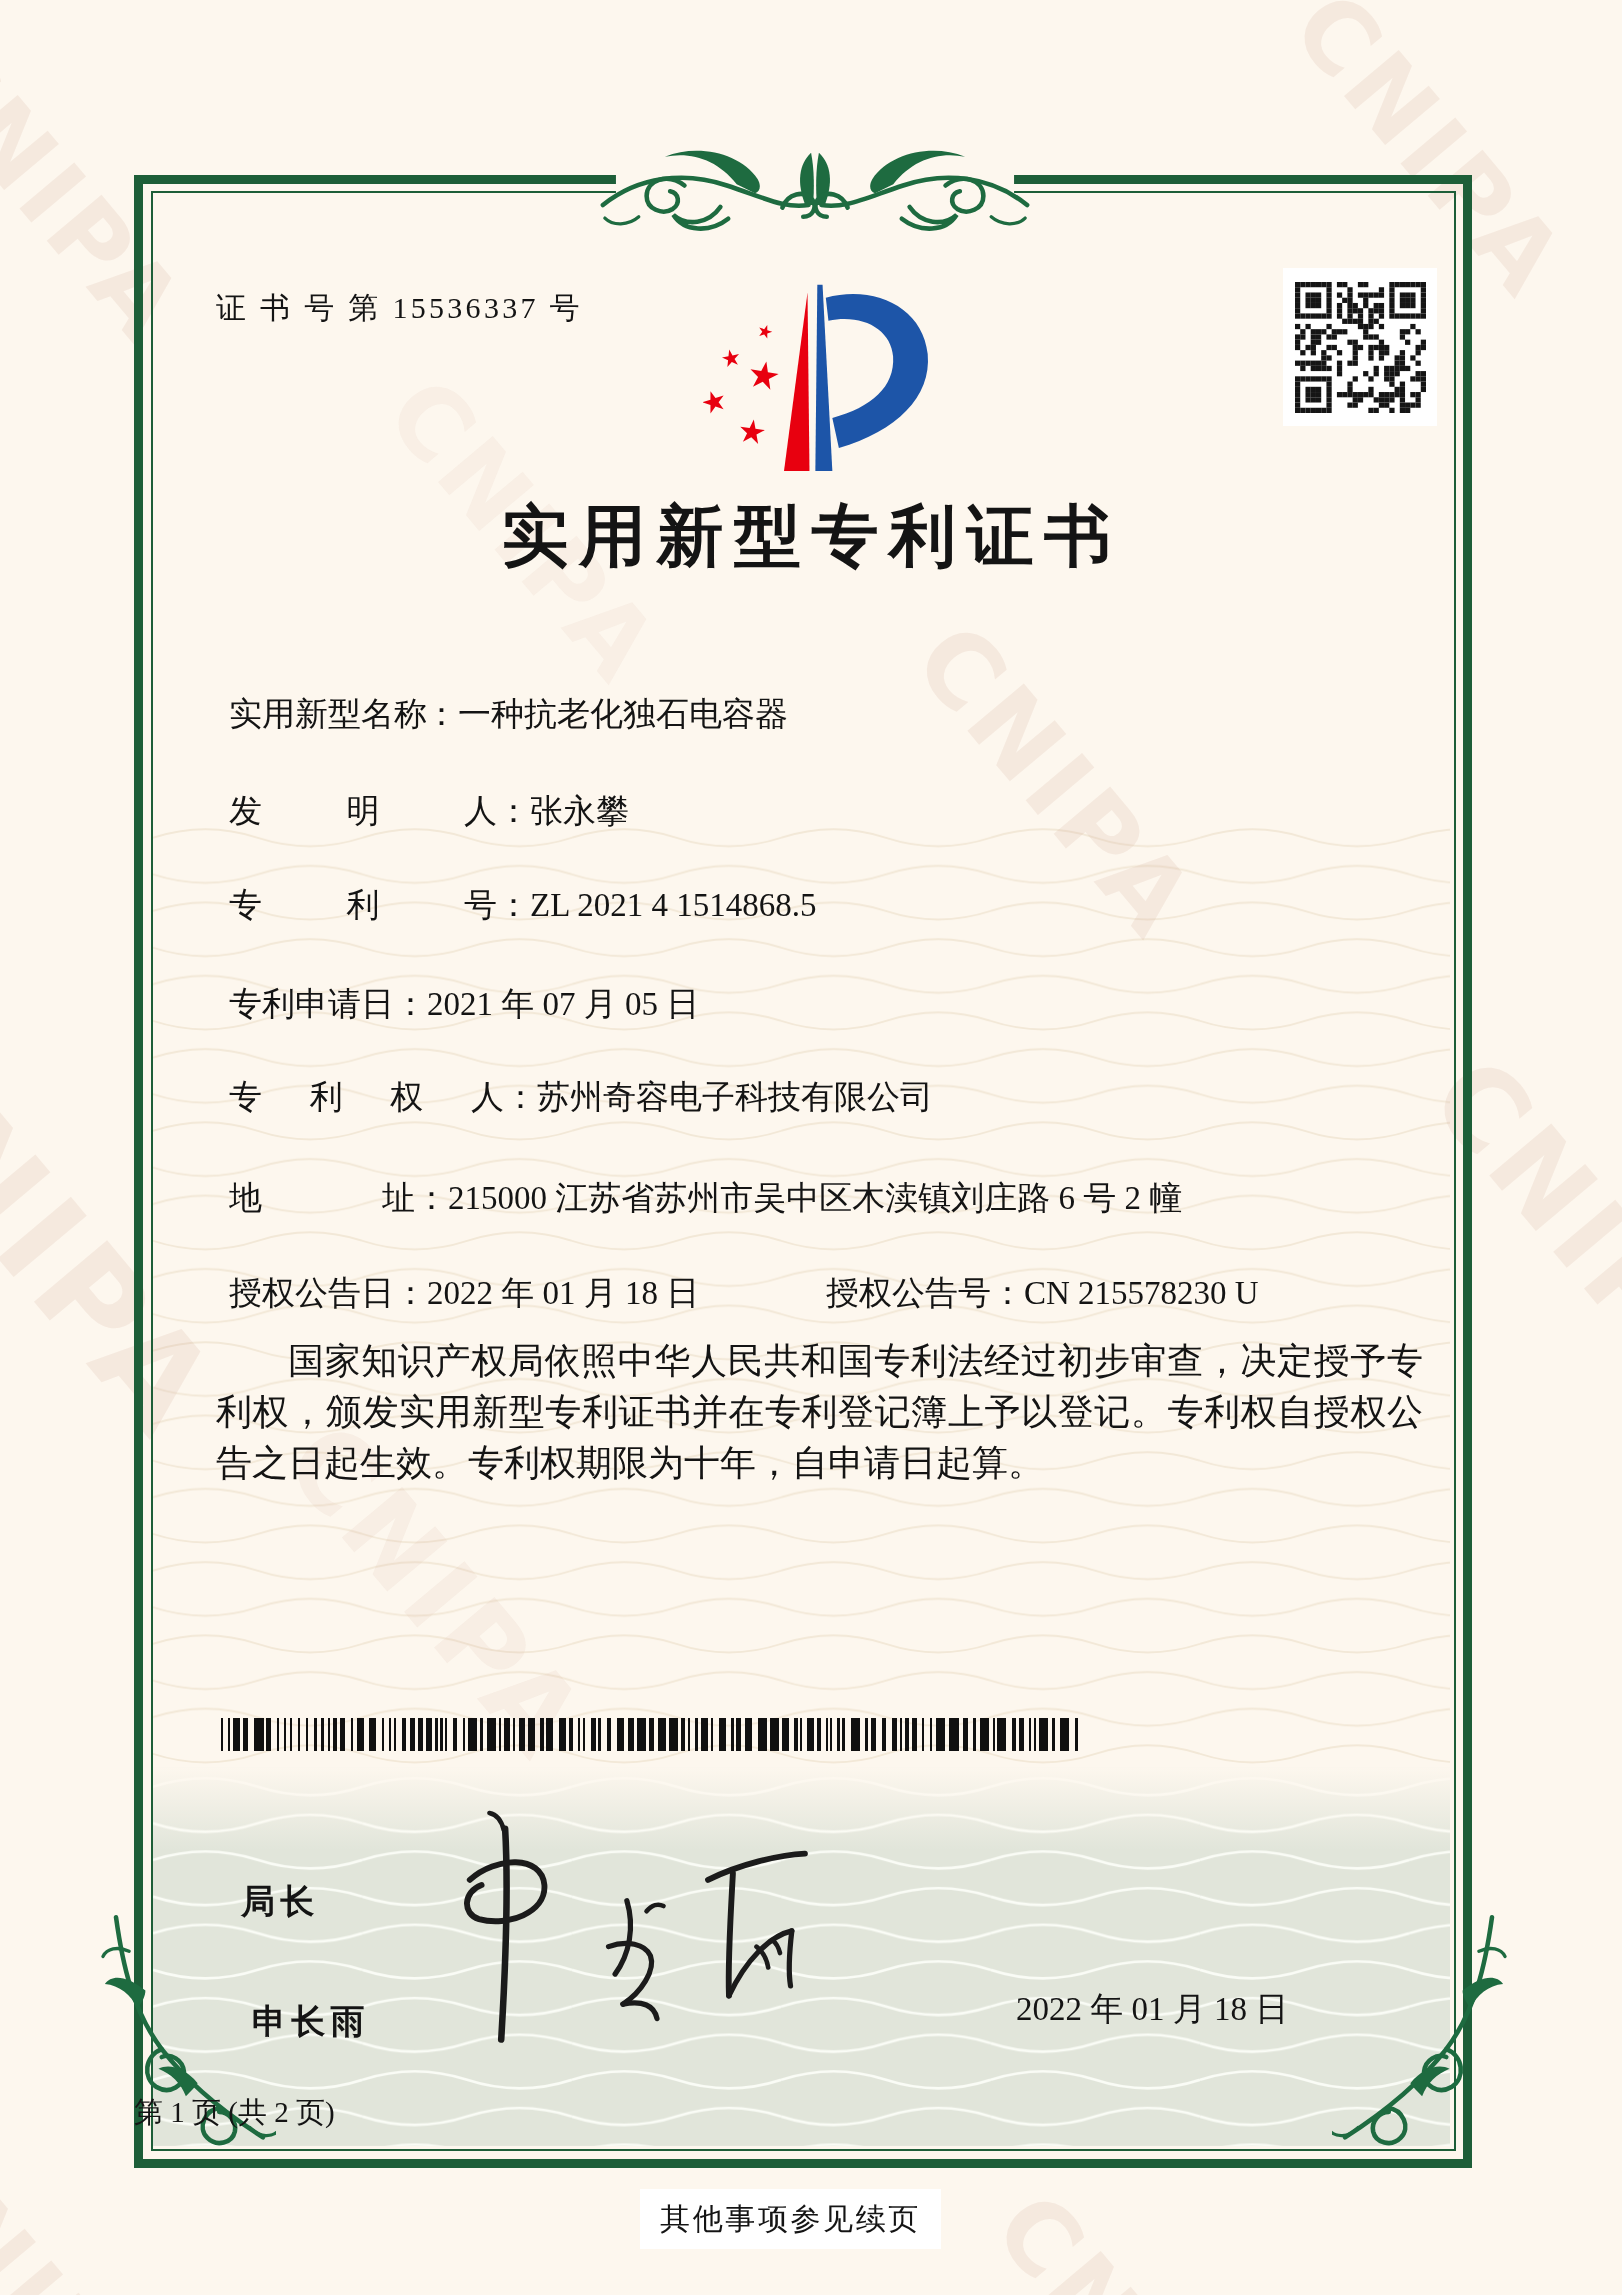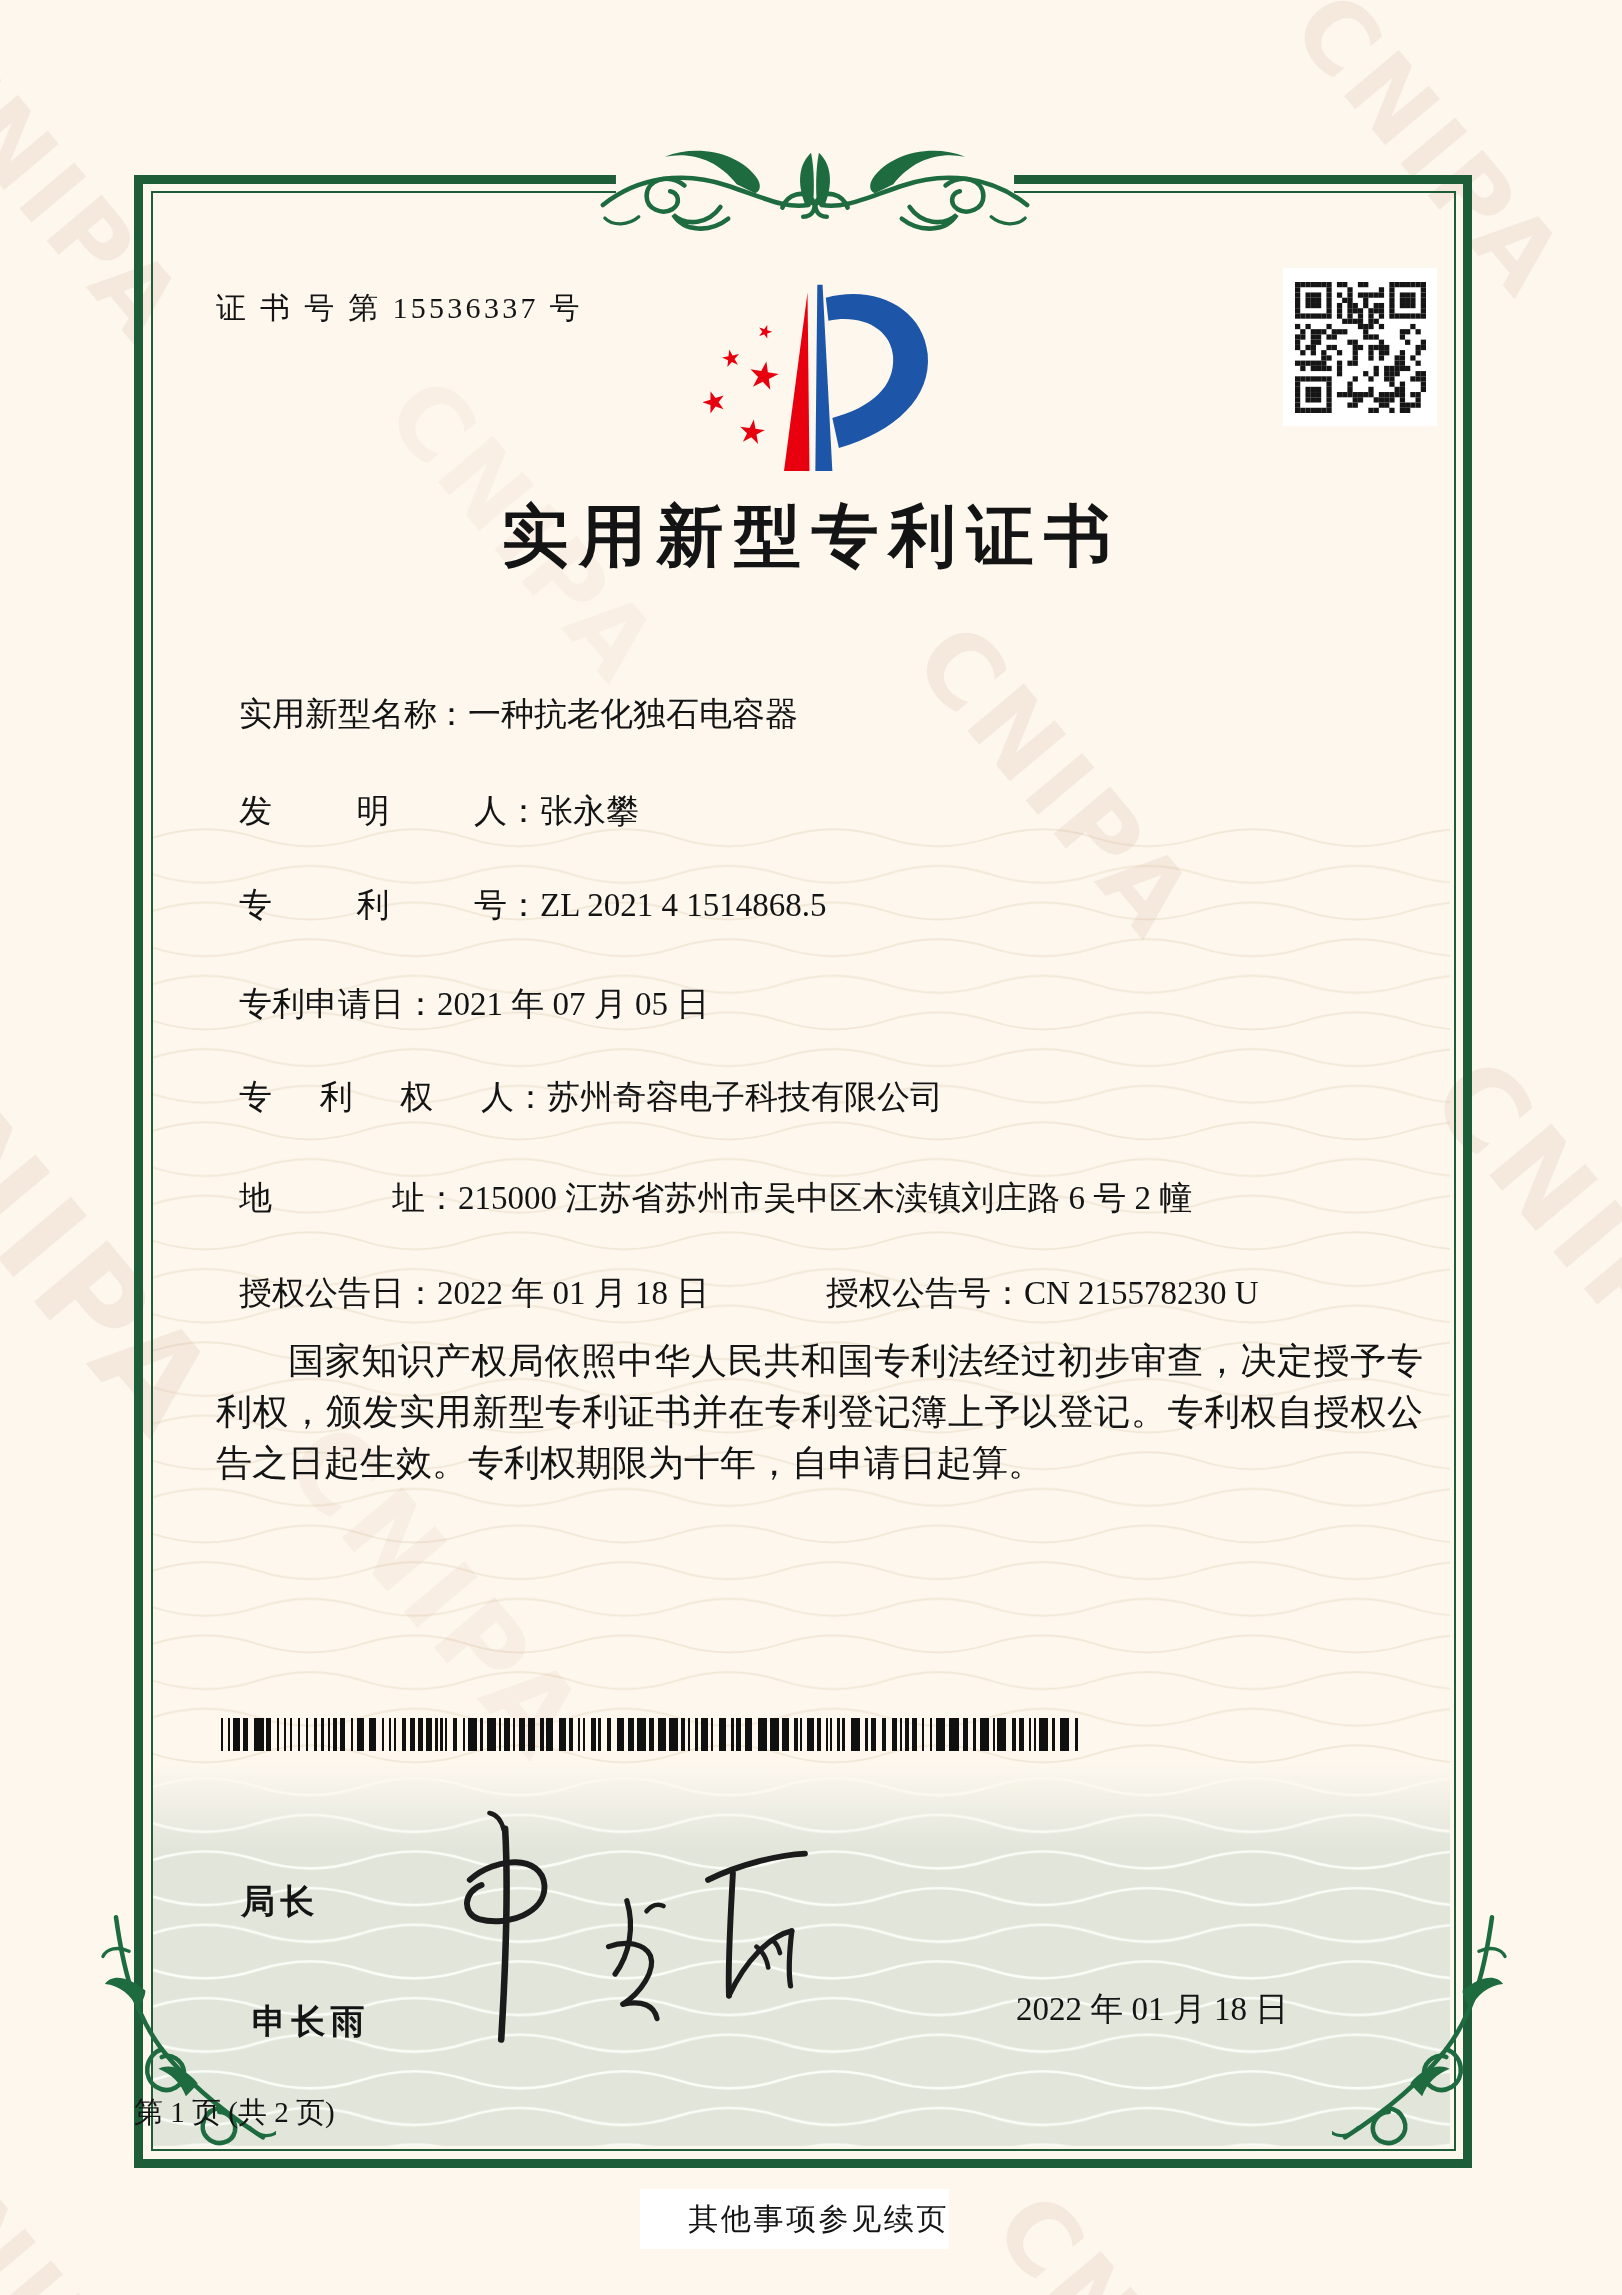--- a/index.html
+++ b/index.html
@@ -16,39 +16,39 @@
                border:9.2px solid #1d5e38;box-sizing:border-box;z-index:2;}
   .frame-inner{position:absolute;left:151px;top:191px;width:1305px;height:1960px;
                border:2.6px solid #1d5e38;box-sizing:border-box;z-index:2;}
   .orn{position:absolute;z-index:3;}
   .orn-bl{transform:scaleX(-1);}
   
   .txt{position:absolute;z-index:4;white-space:nowrap;}
   .cert-no{left:216px;top:288px;font-size:30px;letter-spacing:3.3px;}
   .title{left:0;top:491px;width:1623px;text-align:center;font-size:67px;font-weight:700;
          letter-spacing:10.5px;}
-  .field{left:239px;font-size:33px;}
+  .field{left:229px;font-size:33px;}
   .flabel{display:inline-block;text-align:justify;text-align-last:justify;vertical-align:bottom;}
   .lw300{width:196px;} .lw410{width:268px;} .lw420{width:275px;} .lw285{width:186px;}
   .f1{top:692px;} .f2{top:789px;} .f3{top:883px;} .f4{top:982px;} .f5{top:1075px;} .f6{top:1176px;}
   .grant{top:1271px;}
   .grant2{left:826px;}
   .paras{position:absolute;left:216px;top:1336px;width:1207px;z-index:4;font-size:36px;
          line-height:1.42;text-align:justify;}
   .paras p{margin:0 0 14.4px 0;text-indent:2em;}
   #barcode{position:absolute;left:221px;top:1718px;width:857px;height:33px;display:flex;
            align-items:stretch;z-index:4;}
   #barcode span{display:block;height:100%;background:#101010;flex:0 0 auto;}
   .signer1{left:241px;top:1879px;font-size:34px;font-weight:600;letter-spacing:5.2px;}
   .signer2{left:252px;top:1955px;font-size:34px;font-weight:600;letter-spacing:5.2px;margin-top:44px;}
   .sig{position:absolute;left:386px;top:1796px;z-index:5;}
   .issue-date{left:1016px;top:1987px;font-size:33px;}
   .page-info{left:134px;top:2093px;width:1338px;text-align:left;font-size:29px;}
   .footnote{position:absolute;left:640px;top:2189px;width:301px;height:60px;background:#ffffff;
-            z-index:4;text-align:right;font-size:30px;line-height:60px;letter-spacing:2.6px;padding-left:8px;}
+            z-index:4;text-align:center;font-size:30px;line-height:60px;letter-spacing:2.6px;}
   .logo-box{position:absolute;left:703px;top:257px;z-index:4;}
   .qr-box{position:absolute;left:1283px;top:268px;width:154px;height:158px;background:#ffffff;z-index:4;}
   .qr-box svg{position:absolute;left:11.8px;top:13.7px;}
 </style>
 </head>
 <body>
 
 <div id="page">
 
   <svg class="waves" style="left:153px;top:818px;" width="1297" height="949" viewBox="0 0 1982 1450">

